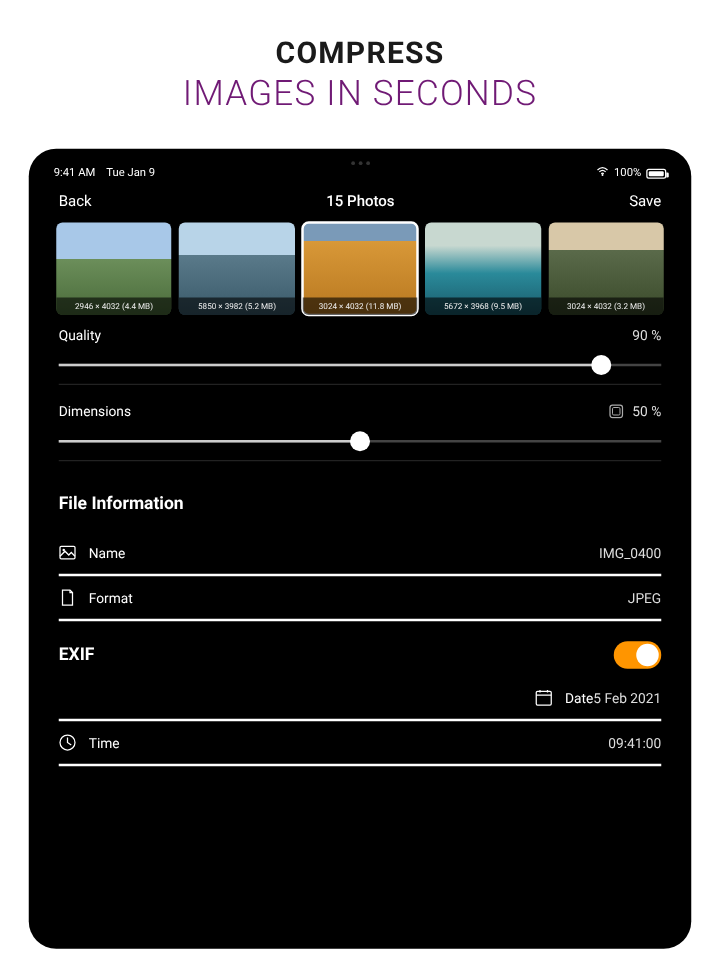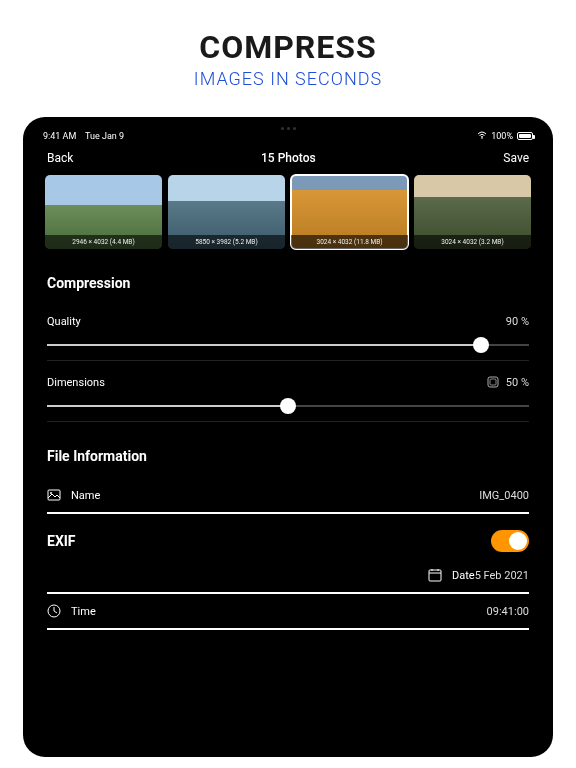--- a/index.html
+++ b/index.html
@@ -8,30 +8,30 @@
   background: #fff;
   width: 576px;
   height: 768px;
   overflow: hidden;
 }
 .marketing-header {
   text-align: center;
   padding: 28px 0 18px;
 }
 .marketing-title {
-  font-size: 32px;
+  font-size: 24px;
   font-weight: 700;
   letter-spacing: 1px;
   color: #1a1a1a;
 }
 .marketing-subtitle {
-  font-size: 18px;
+  font-size: 28px;
   font-weight: 300;
   letter-spacing: 1px;
-  color: #1d4ed8;
+  color: #701a75;
   margin-top: 2px;
 }
 .tablet-frame {
   margin: 10px auto 0;
   width: 530px;
   height: 640px;
   background: #000;
   border-radius: 22px;
   padding: 10px;
   position: relative;
@@ -247,27 +247,29 @@
     <div class="thumb-row">
       <div class="thumb t1">
         <div class="label-strip">2946 × 4032 (4.4 MB)</div>
       </div>
       <div class="thumb t2">
         <div class="label-strip">5850 × 3982 (5.2 MB)</div>
       </div>
       <div class="thumb t3 selected">
         <div class="label-strip">3024 × 4032 (11.8 MB)</div>
       </div>
+      <div class="thumb t4">
+        <div class="label-strip">5672 × 3968 (9.5 MB)</div>
+      </div>
       <div class="thumb t5">
         <div class="label-strip">3024 × 4032 (3.2 MB)</div>
       </div>
     </div>
 
     <div class="section">
-      <div class="section-title">Compression</div>
 
       <div class="row no-border" style="padding-bottom:0;">
         <div class="row-left">Quality</div>
         <div class="row-right">90 %</div>
       </div>
       <div class="slider-container">
         <div class="slider-track">
           <div class="slider-fill" style="width:90%;"></div>
           <div class="slider-knob" style="left:90%;"></div>
         </div>
@@ -303,20 +305,32 @@
                 <rect x="1" y="2" width="12" height="10" rx="1" stroke="#fff" stroke-width="1" fill="none"></rect>
                 <circle cx="4" cy="5" r="1" fill="#fff"></circle>
                 <path d="M1 10 L5 6 L8 9 L10 7 L13 10" stroke="#fff" stroke-width="1" fill="none"></path>
               </svg>
           </span>
           <span>Name</span>
         </div>
         <div class="row-right">IMG_0400</div>
       </div>
 
+      <div class="row">
+        <div class="row-left">
+          <span class="icon">
+            <svg width="14" height="14" viewBox="0 0 14 14">
+                <path d="M3 1 L9 1 L11 3 L11 13 L3 13 Z" stroke="#fff" stroke-width="1" fill="none"></path>
+                <path d="M9 1 L9 3 L11 3" stroke="#fff" stroke-width="1" fill="none"></path>
+              </svg>
+          </span>
+          <span>Format</span>
+        </div>
+        <div class="row-right">JPEG</div>
+      </div>
     </div>
 
     <div class="section">
       <div class="title-row">
         <div class="section-title" style="margin:0;">EXIF</div>
         <div class="toggle">
           <div class="toggle-knob"></div>
         </div>
       </div>
 

